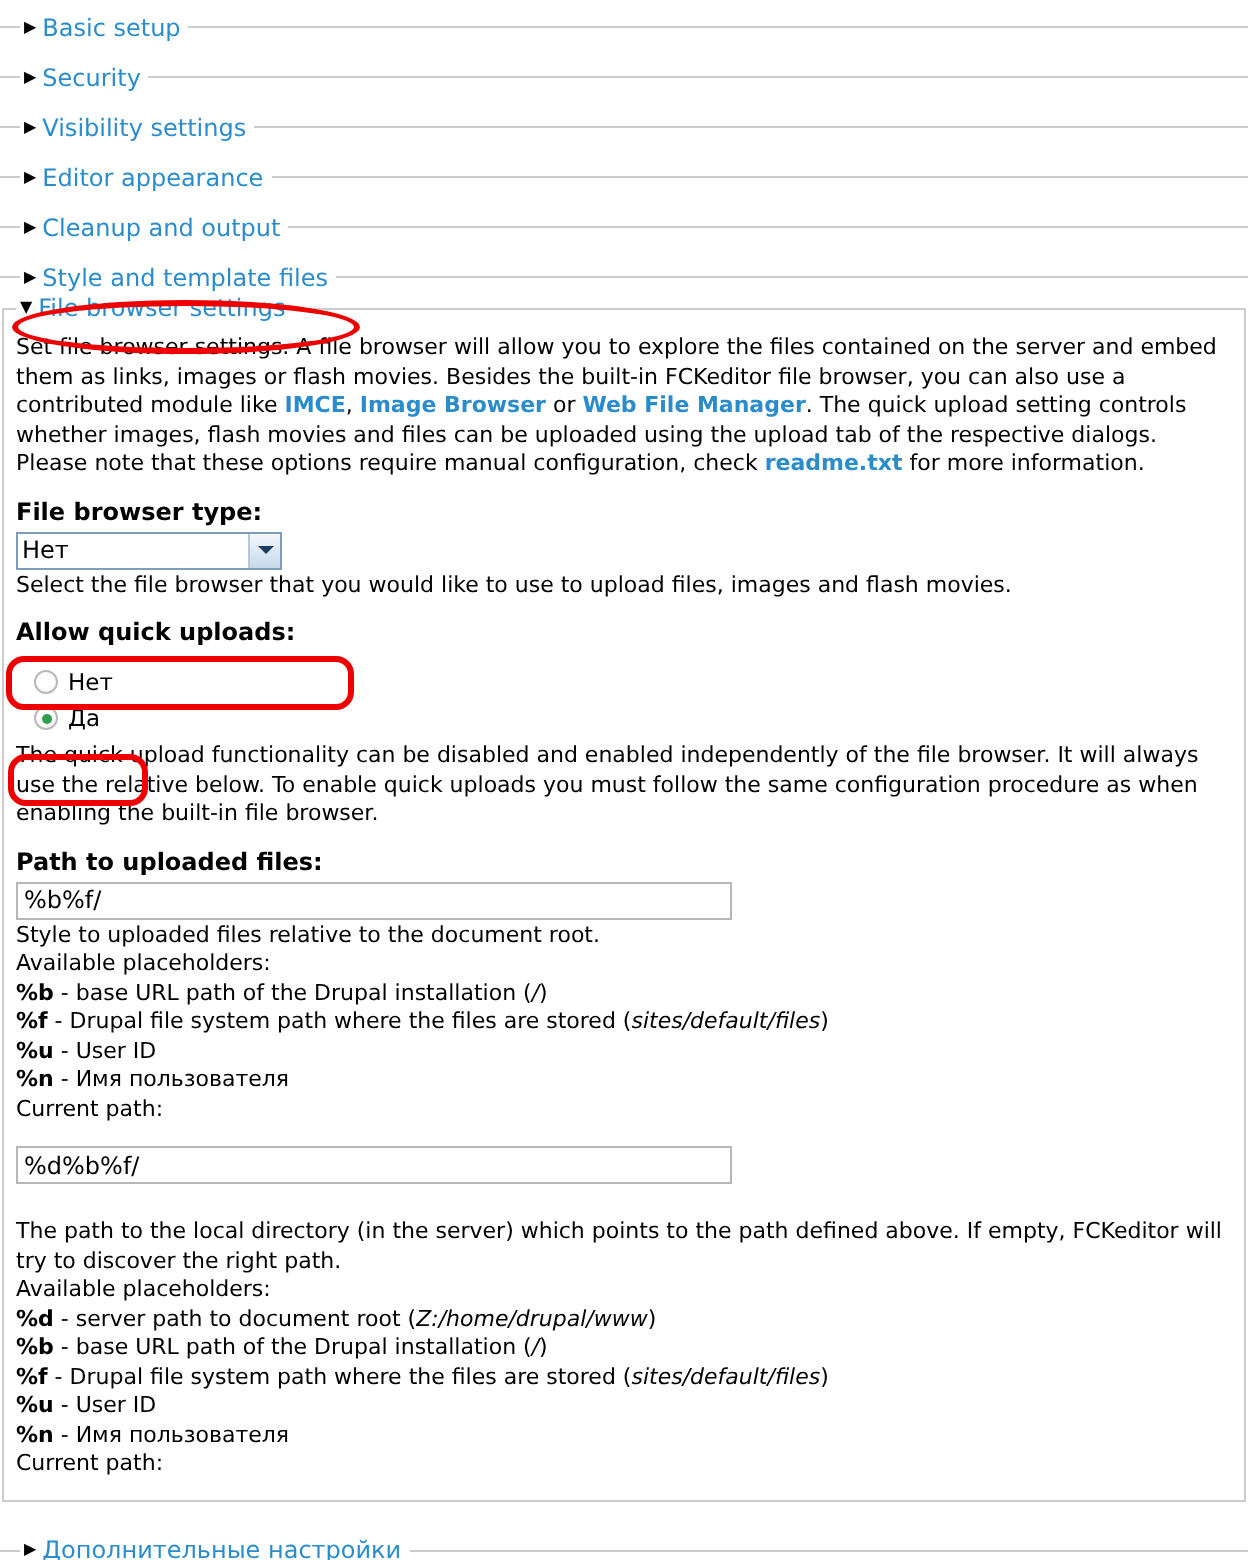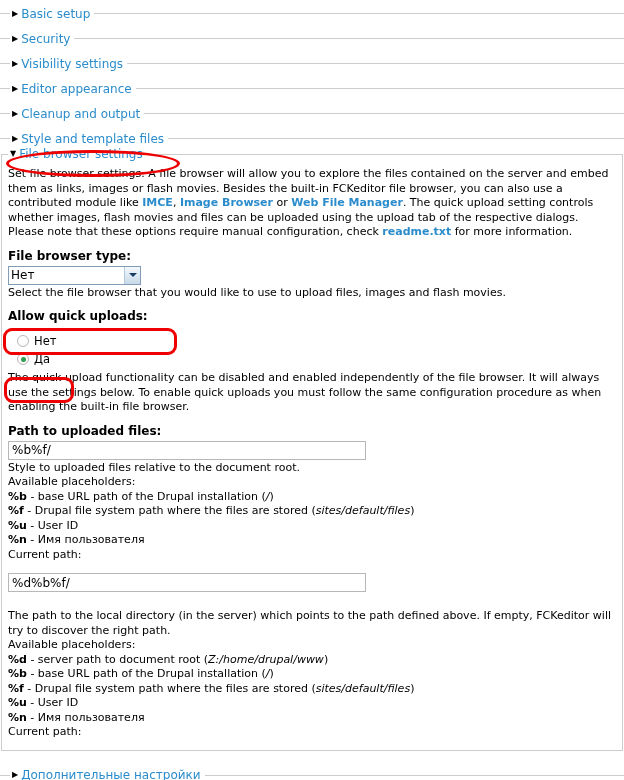--- a/index.html
+++ b/index.html
@@ -293,21 +293,21 @@
 
   <div class="radio-row">
     <span class="radio"></span>
     <span class="radio-label">Нет</span>
   </div>
   <div class="radio-row">
     <span class="radio on"></span>
     <span class="radio-label">Да</span>
   </div>
 
-  <div class="desc" style="margin-top:3px">The quick upload functionality can be disabled and enabled independently of the file browser. It will always use the settings below. To enable quick uploads you must follow the same configuration procedure as when enabling the built-in file browser.</div>
+  <div class="desc" style="margin-top:3px">The quick upload functionality can be disabled and enabled independently of the file browser. It will always use the relative below. To enable quick uploads you must follow the same configuration procedure as when enabling the built-in file browser.</div>
 
   <div class="block-gap"></div>
 
   
   <div class="flabel">Path to uploaded files:</div>
   <input class="txt" type="text" id="path-input" value="%b%f/" style="">
   <div class="desc" style="margin-top:1px">
     <span>Style to uploaded files relative to the document root.</span><br>
     <span>Available placeholders:</span>
     <div id="ph-list-1">

